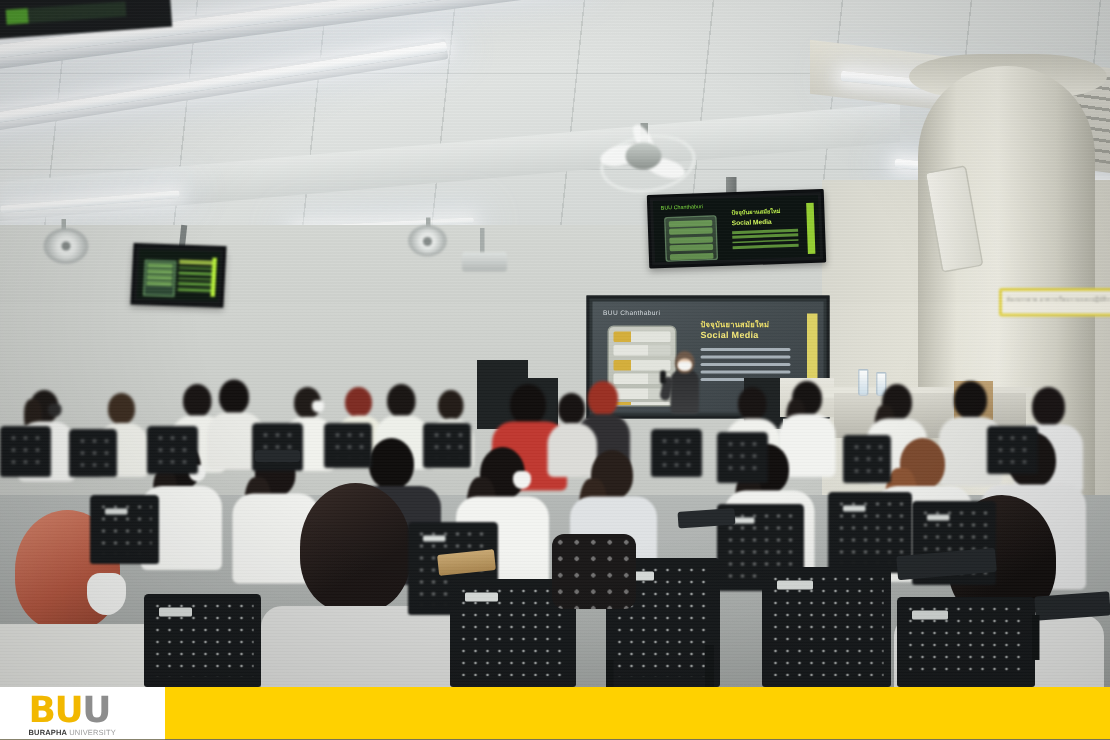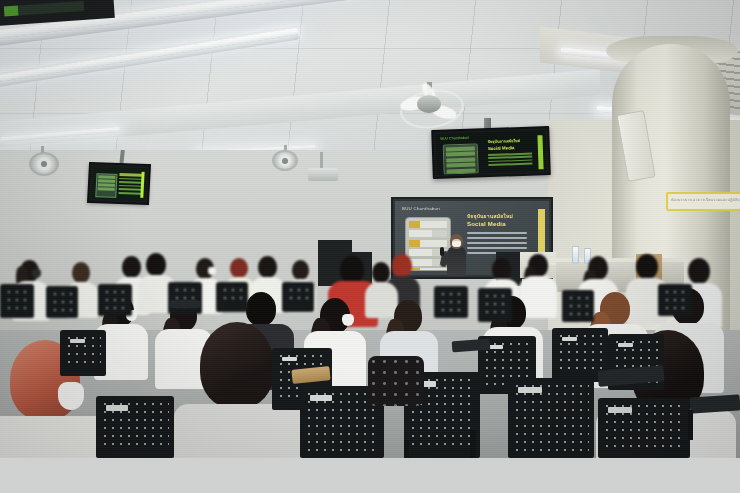--- a/index.html
+++ b/index.html
@@ -712,14 +712,23 @@
     <div class="chair-leg" style="left:688px;top:410px;width:5px;height:30px;"></div>
 
     <div style="position:absolute;left:368px;top:356px;width:56px;height:50px;background:#191717;border-radius:8px;
                 background-image:radial-gradient(circle, rgba(225,225,225,.45) 1.3px, transparent 1.6px);background-size:11px 11px;"></div>
     <div style="position:absolute;left:292px;top:368px;width:38px;height:14px;background:linear-gradient(to bottom,#c9a872,#a9864f);border-radius:2px;transform:rotate(-6deg);"></div>
 
     <div id="vignette"></div>
     <div id="grain"></div>
   </div>
 
+  <div id="banner">
+    <div id="logo-block">
+      <div class="logo-wrap">
+        <div class="logo-buu"><span class="b">B</span><span class="u1">U</span><span class="u2">U</span></div>
+        <div class="logo-sub"><span class="th">BURAPHA</span><span class="en"> UNIVERSITY</span></div>
+
+      </div>
+    </div>
+  </div>
 
 </div>
 
 </body></html>

